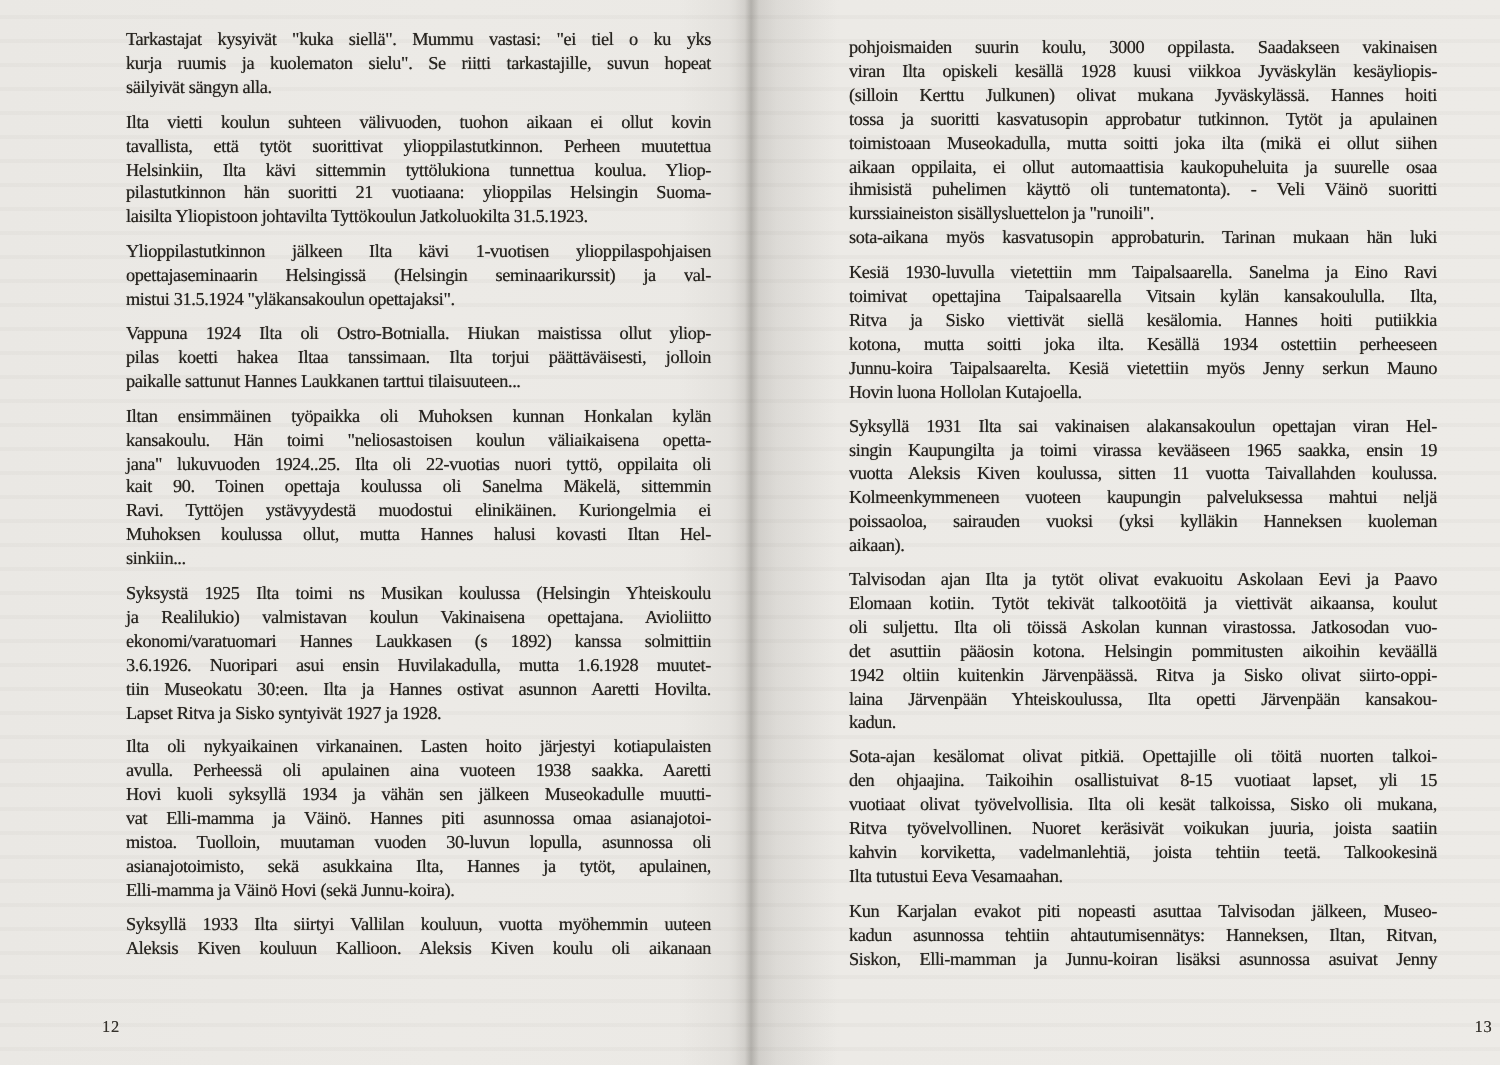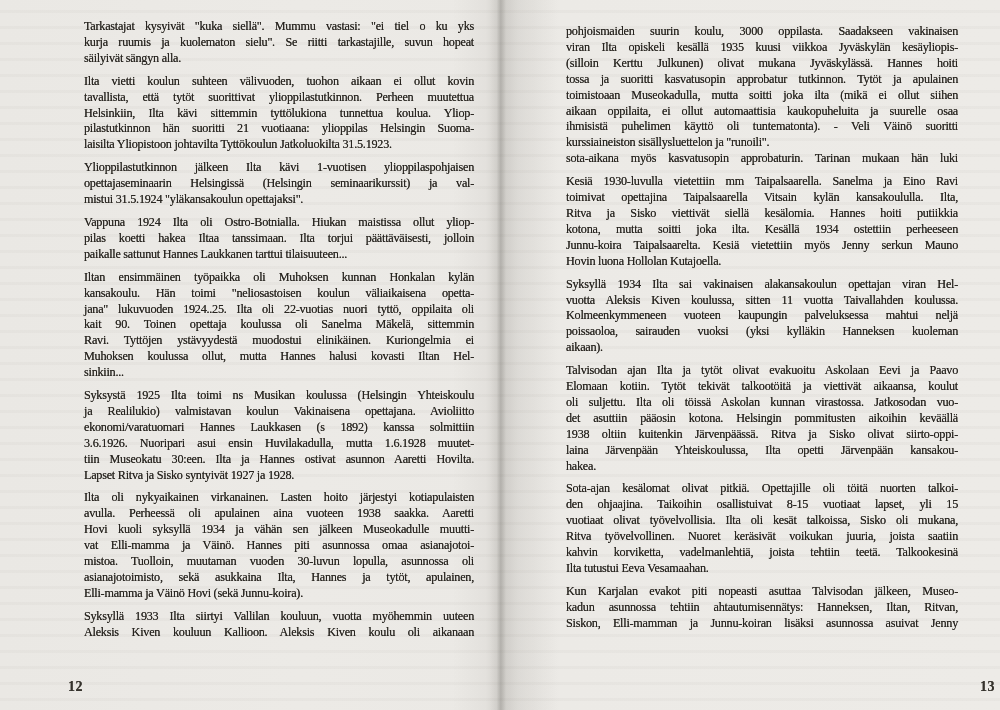--- a/index.html
+++ b/index.html
@@ -64,25 +64,24 @@
     line-height: 15.9px;
     letter-spacing: -0.25px;
     text-align: justify;
     text-align-last: justify;
     text-shadow: 0 0 0.45px rgba(40,37,32,0.8);
   }
   .line.lastline { text-align-last: left; }
   .folio {
     position: absolute;
     top: 679px;
-    font-size: 14px;
+    font-size: 11px;
     letter-spacing: 0.5px;
     color: #35322c;
     text-shadow: 0 0 0.4px rgba(45,42,36,0.7);
-    font-weight: bold;
   }
   .folio.folio-left  { left: 68px; }
   .folio.folio-right { right: 49px; }
 </style>
 </head>
 <body>
 
 <div class="spread">
   <div class="page left">
     <div class="text-col">
@@ -138,52 +137,53 @@
           <div class="line">Syksyllä 1933 Ilta siirtyi Vallilan kouluun, vuotta myöhemmin uuteen</div>
           <div class="line">Aleksis Kiven kouluun Kallioon. Aleksis Kiven koulu oli aikanaan</div>
         </div>
       </div>
     <div class="folio folio-left">12</div>
   </div>
   <div class="page right">
     <div class="text-col">
         <div class="para">
           <div class="line">pohjoismaiden suurin koulu, 3000 oppilasta. Saadakseen vakinaisen</div>
-          <div class="line">viran Ilta opiskeli kesällä 1935 kuusi viikkoa Jyväskylän kesäyliopis-</div>
+          <div class="line">viran Ilta opiskeli kesällä 1928 kuusi viikkoa Jyväskylän kesäyliopis-</div>
           <div class="line">(silloin Kerttu Julkunen) olivat mukana Jyväskylässä. Hannes hoiti</div>
           <div class="line">tossa ja suoritti kasvatusopin approbatur tutkinnon. Tytöt ja apulainen</div>
           <div class="line">toimistoaan Museokadulla, mutta soitti joka ilta (mikä ei ollut siihen</div>
           <div class="line">aikaan oppilaita, ei ollut automaattisia kaukopuheluita ja suurelle osaa</div>
           <div class="line">ihmisistä puhelimen käyttö oli tuntematonta). - Veli Väinö suoritti</div>
           <div class="line lastline">kurssiaineiston sisällysluettelon ja "runoili".</div>
           <div class="line">sota-aikana myös kasvatusopin approbaturin. Tarinan mukaan hän luki</div>
         </div>
         <div class="para">
           <div class="line">Kesiä 1930-luvulla vietettiin mm Taipalsaarella. Sanelma ja Eino Ravi</div>
           <div class="line">toimivat opettajina Taipalsaarella Vitsain kylän kansakoululla. Ilta,</div>
           <div class="line">Ritva ja Sisko viettivät siellä kesälomia. Hannes hoiti putiikkia</div>
           <div class="line">kotona, mutta soitti joka ilta. Kesällä 1934 ostettiin perheeseen</div>
           <div class="line">Junnu-koira Taipalsaarelta. Kesiä vietettiin myös Jenny serkun Mauno</div>
           <div class="line lastline">Hovin luona Hollolan Kutajoella.</div>
         </div>
         <div class="para">
-          <div class="line">Syksyllä 1934 Ilta sai vakinaisen alakansakoulun opettajan viran Hel-</div>
+          <div class="line">Syksyllä 1931 Ilta sai vakinaisen alakansakoulun opettajan viran Hel-</div>
+          <div class="line">singin Kaupungilta ja toimi virassa kevääseen 1965 saakka, ensin 19</div>
           <div class="line">vuotta Aleksis Kiven koulussa, sitten 11 vuotta Taivallahden koulussa.</div>
           <div class="line">Kolmeenkymmeneen vuoteen kaupungin palveluksessa mahtui neljä</div>
           <div class="line">poissaoloa, sairauden vuoksi (yksi kylläkin Hanneksen kuoleman</div>
           <div class="line lastline">aikaan).</div>
         </div>
         <div class="para">
           <div class="line">Talvisodan ajan Ilta ja tytöt olivat evakuoitu Askolaan Eevi ja Paavo</div>
           <div class="line">Elomaan kotiin. Tytöt tekivät talkootöitä ja viettivät aikaansa, koulut</div>
           <div class="line">oli suljettu. Ilta oli töissä Askolan kunnan virastossa. Jatkosodan vuo-</div>
           <div class="line">det asuttiin pääosin kotona. Helsingin pommitusten aikoihin keväällä</div>
-          <div class="line">1938 oltiin kuitenkin Järvenpäässä. Ritva ja Sisko olivat siirto-oppi-</div>
+          <div class="line">1942 oltiin kuitenkin Järvenpäässä. Ritva ja Sisko olivat siirto-oppi-</div>
           <div class="line">laina Järvenpään Yhteiskoulussa, Ilta opetti Järvenpään kansakou-</div>
-          <div class="line lastline">hakea.</div>
+          <div class="line lastline">kadun.</div>
         </div>
         <div class="para">
           <div class="line">Sota-ajan kesälomat olivat pitkiä. Opettajille oli töitä nuorten talkoi-</div>
           <div class="line">den ohjaajina. Taikoihin osallistuivat 8-15 vuotiaat lapset, yli 15</div>
           <div class="line">vuotiaat olivat työvelvollisia. Ilta oli kesät talkoissa, Sisko oli mukana,</div>
           <div class="line">Ritva työvelvollinen. Nuoret keräsivät voikukan juuria, joista saatiin</div>
           <div class="line">kahvin korviketta, vadelmanlehtiä, joista tehtiin teetä. Talkookesinä</div>
           <div class="line lastline">Ilta tutustui Eeva Vesamaahan.</div>
         </div>
         <div class="para">

